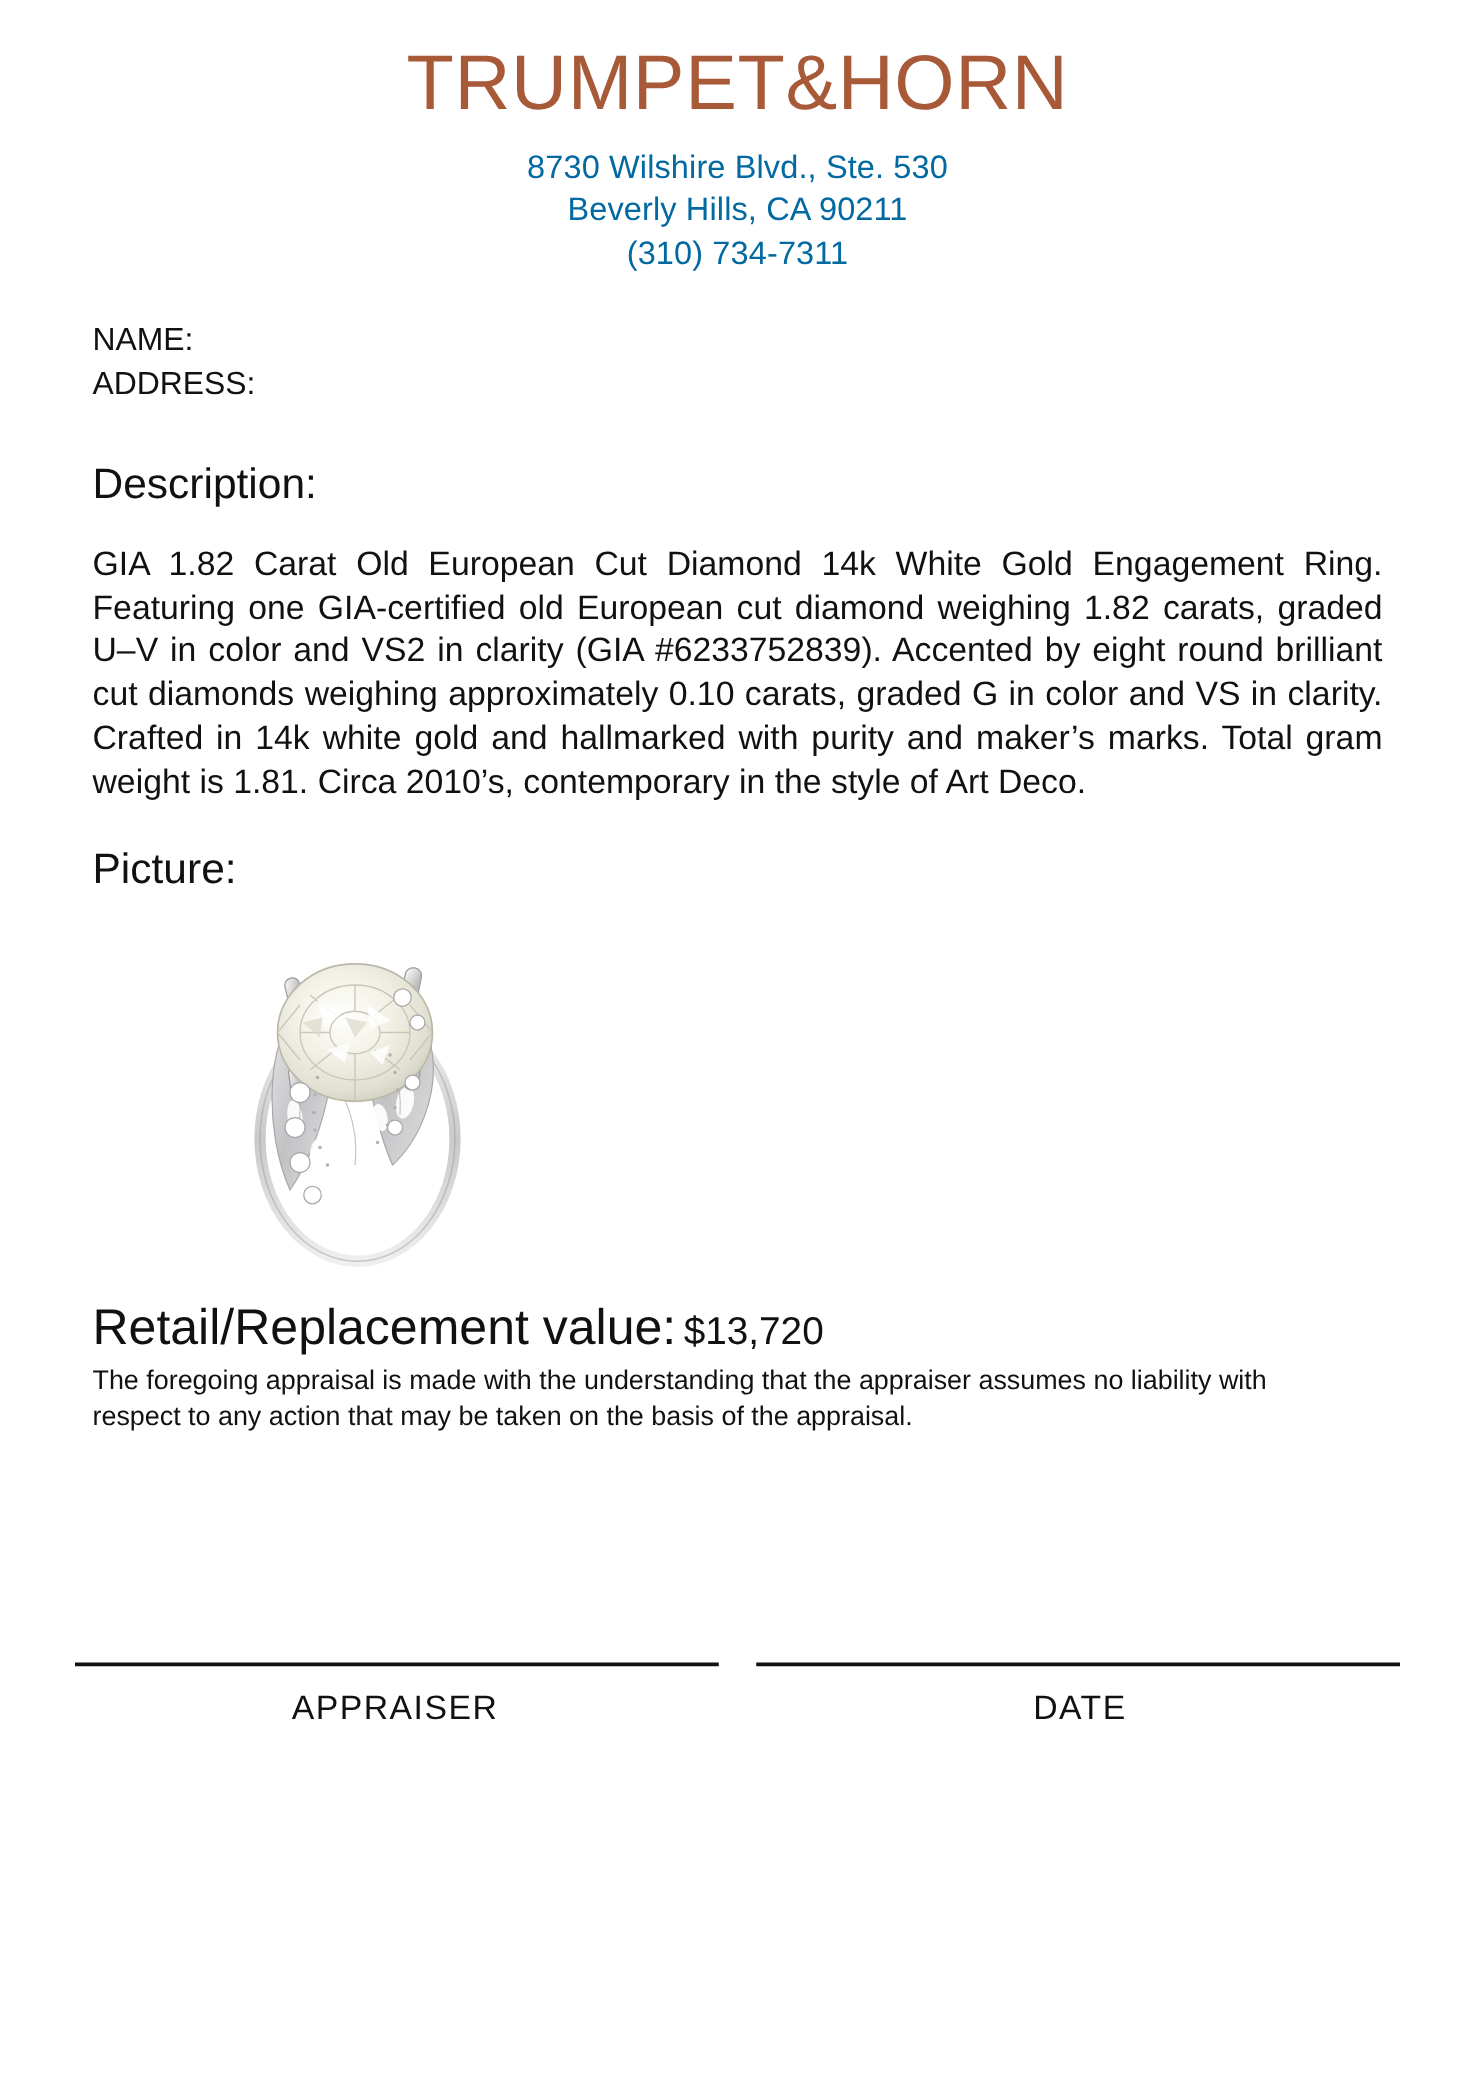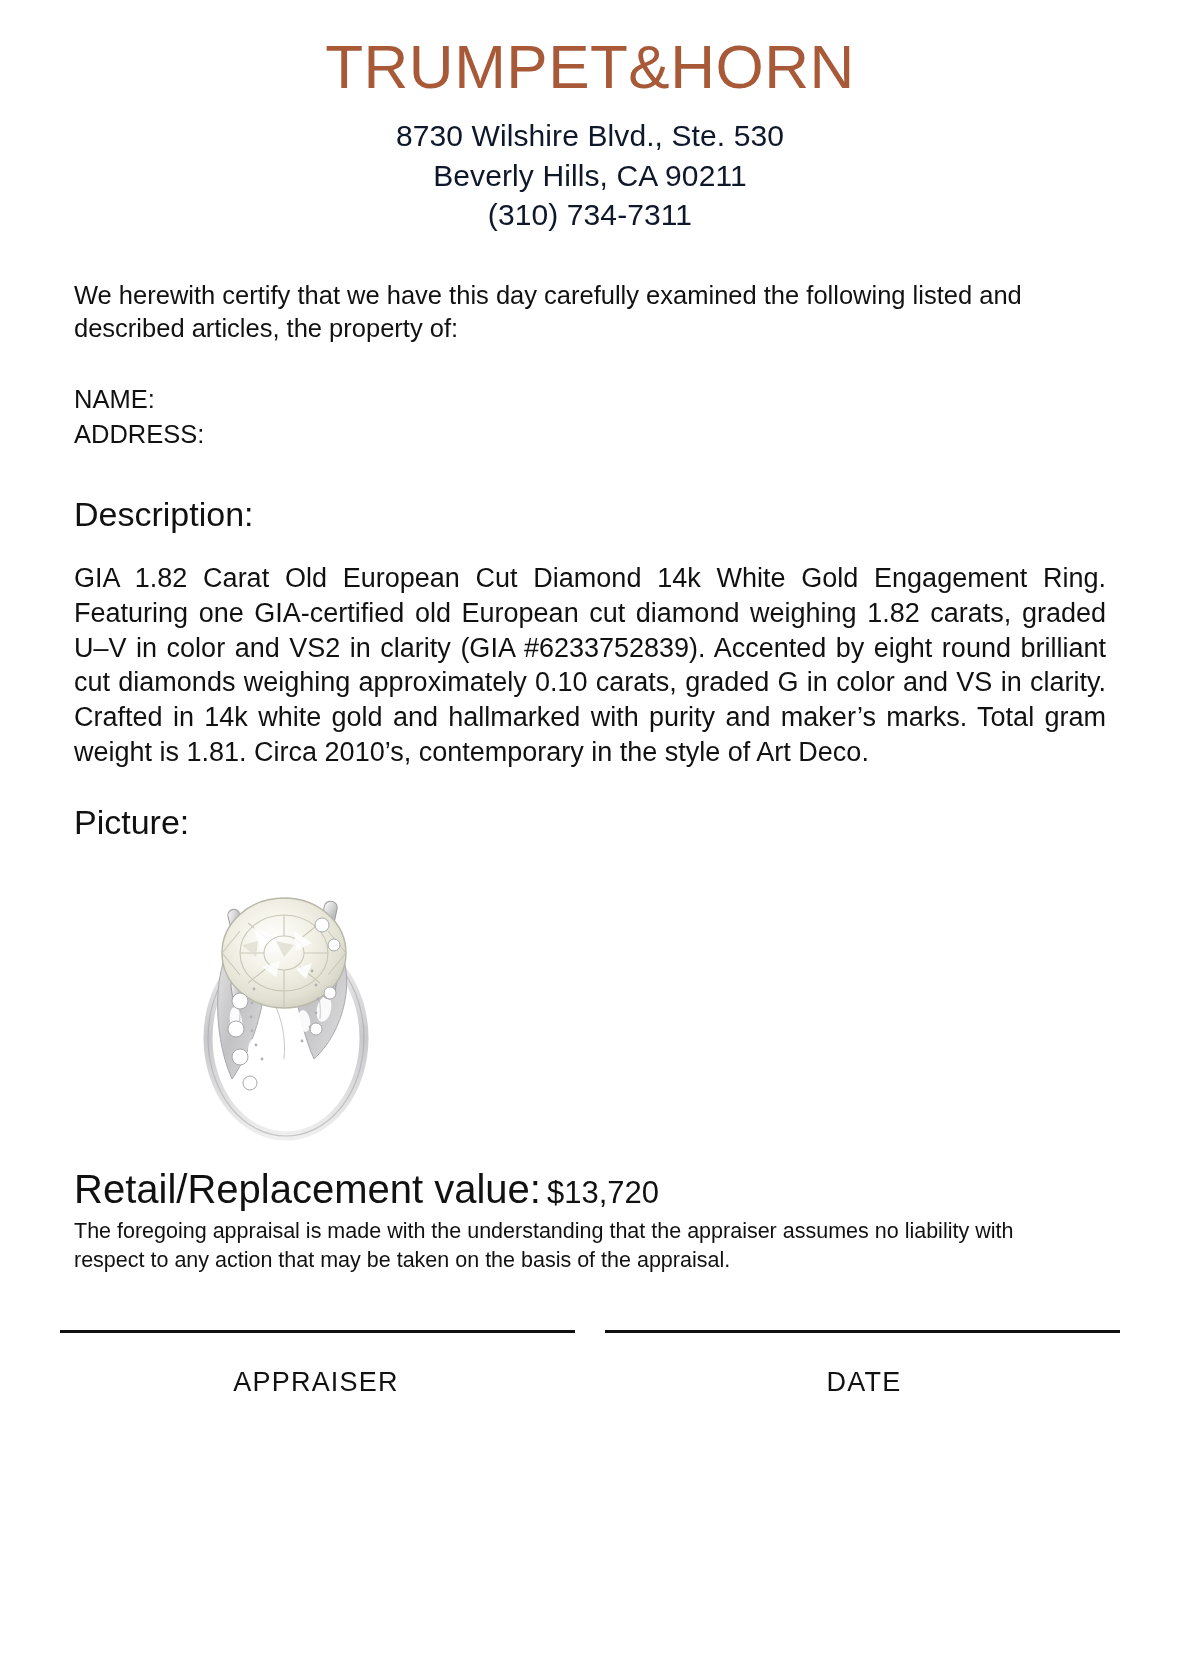--- a/index.html
+++ b/index.html
@@ -28,23 +28,23 @@
     color: #a85a38;
     font-size: 62px;
     line-height: 1;
     letter-spacing: 0.5px;
     font-weight: 400;
     padding-top: 36px;
     white-space: nowrap;
   }
   .address {
     text-align: center;
-    font-size: 30px;
+    font-size: 26px;
     line-height: 1.32;
-    color: #0f172a;
+    color: #0369a1;
     margin-top: 18px;
     letter-spacing: 0.1px;
   }
 
   
   .content {
     padding: 0 74px 0 74px;
   }
   .certify {
     margin-top: 44px;
@@ -138,21 +138,21 @@
     gap: 30px;
   }
   .sig-rule {
     height: 0;
     border-top: 3px solid #111111;
     flex: 1 1 0;
   }
   .sig-labels {
     display: flex;
     gap: 36px;
-    margin-top: 34px;
+    margin-top: 18px;
   }
   .sig-label {
     flex: 1 1 0;
     text-align: center;
     font-size: 27px;
     letter-spacing: 1.2px;
     color: #111111;
   }
 </style>
 </head>
@@ -165,21 +165,20 @@
   </div>
 
   <div class="address">
     <div>8730 Wilshire Blvd., Ste. 530</div>
     <div>Beverly Hills, CA 90211</div>
     <div>(310) 734-7311</div>
   </div>
 
   <div class="content">
 
-    <p class="certify">We herewith certify that we have this day carefully examined the following listed and described articles, the property of:</p>
 
     <div class="fields">
       <div>NAME:</div>
       <div>ADDRESS:</div>
     </div>
 
     <h2 class="section-heading">Description:</h2>
     <p class="description">GIA 1.82 Carat Old European Cut Diamond 14k White Gold Engagement Ring. Featuring one GIA-certified old European cut diamond weighing 1.82 carats, graded U–V in color and VS2 in clarity (GIA #6233752839). Accented by eight round brilliant cut diamonds weighing approximately 0.10 carats, graded G in color and VS in clarity. Crafted in 14k white gold and hallmarked with purity and maker’s marks. Total gram weight is 1.81. Circa 2010’s, contemporary in the style of Art Deco.</p>
 
     <h2 class="picture-heading">Picture:</h2>

